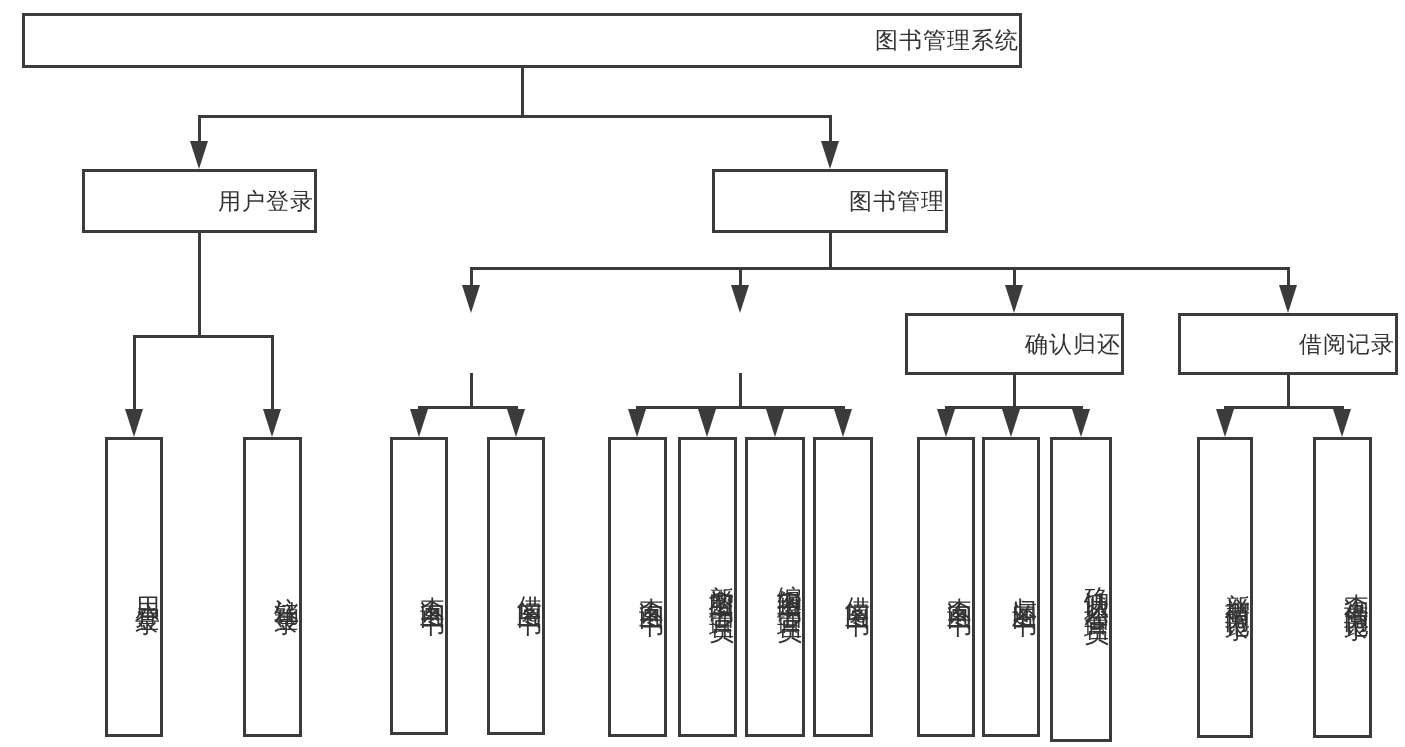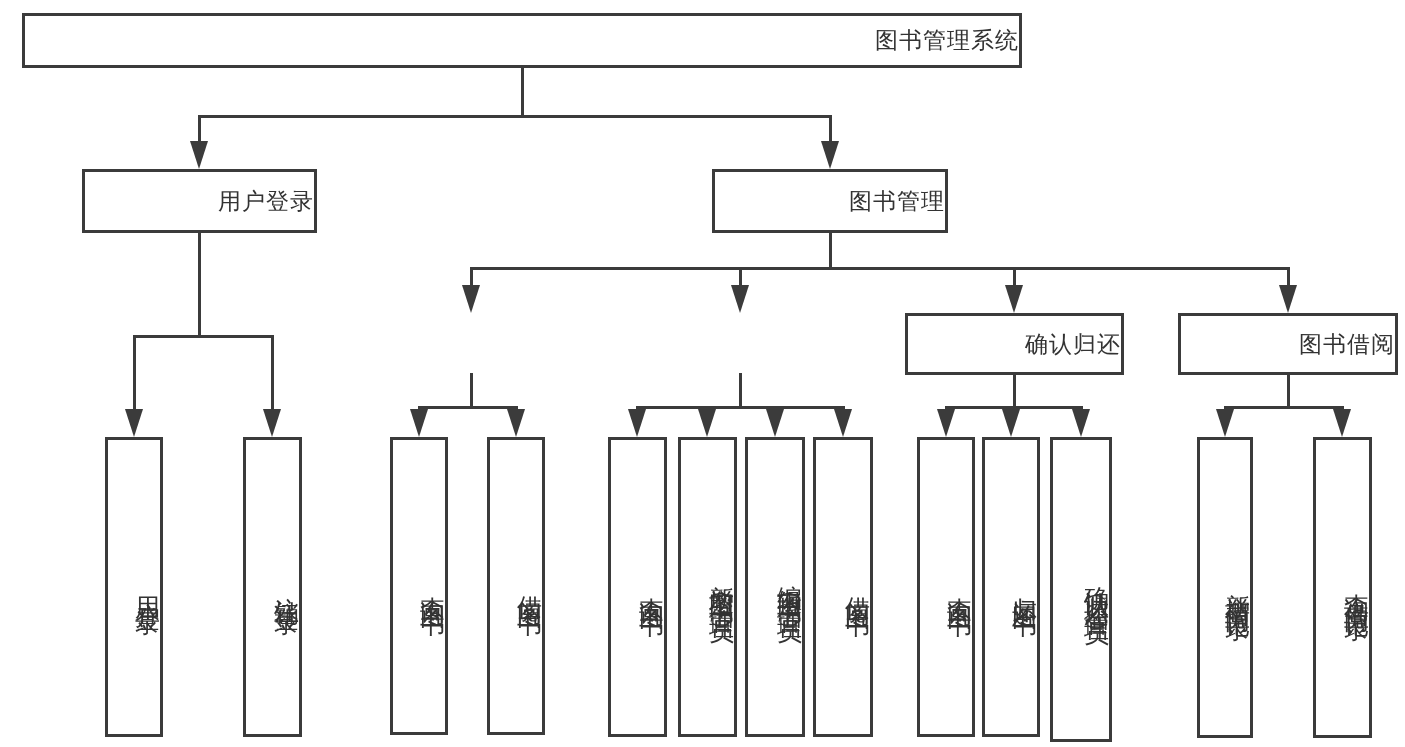--- a/index.html
+++ b/index.html
@@ -67,21 +67,21 @@
     <span>用户登录</span>
   </div>
   <div class="node node-h" style="left:712px;top:169px;width:236px;height:64px">
     <span>图书管理</span>
   </div>
 
   <div class="node node-h" style="left:905px;top:313px;width:219px;height:62px">
     <span>确认归还</span>
   </div>
   <div class="node node-h" style="left:1178px;top:313px;width:220px;height:62px">
-    <span>图书借阅</span>
+    <span>借阅记录</span>
   </div>
 
   <div class="node node-v" style="left:105px;top:437px;width:58px;height:300px">
     <span class="vlbl">用户登录</span>
   </div>
   <div class="node node-v" style="left:243px;top:437px;width:59px;height:300px">
     <span class="vlbl">注销登录</span>
   </div>
 
   <div class="node node-v" style="left:390px;top:437px;width:58px;height:298px">

